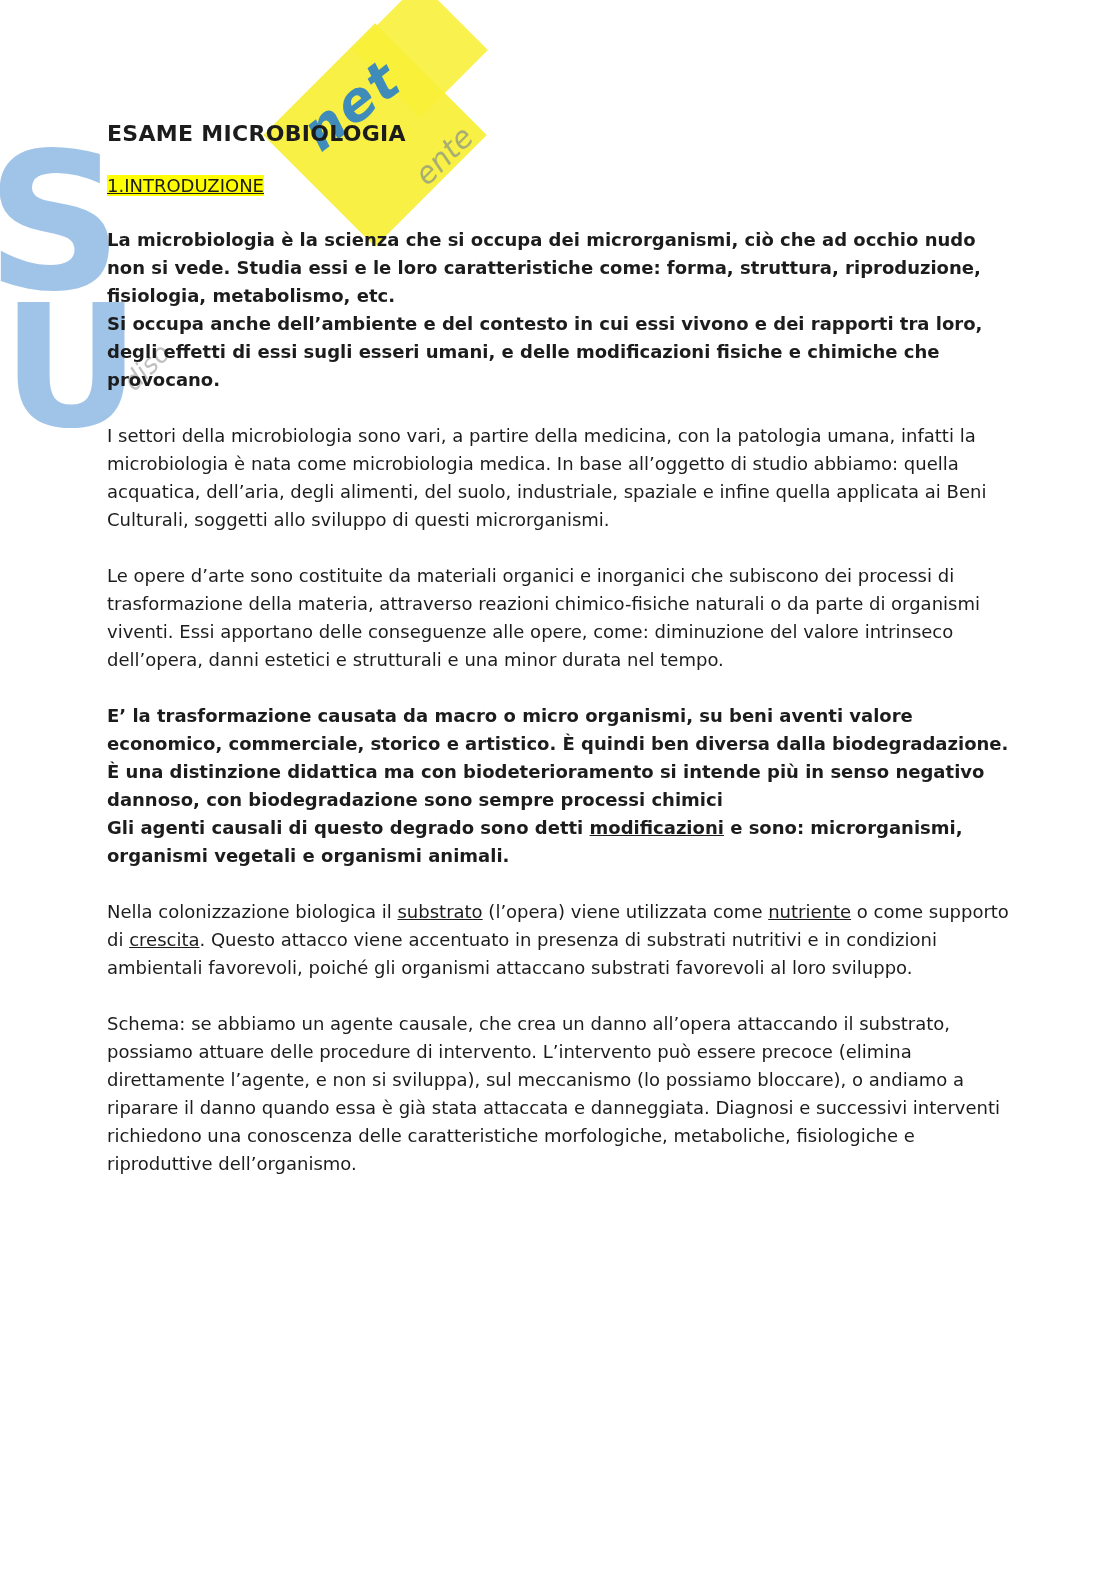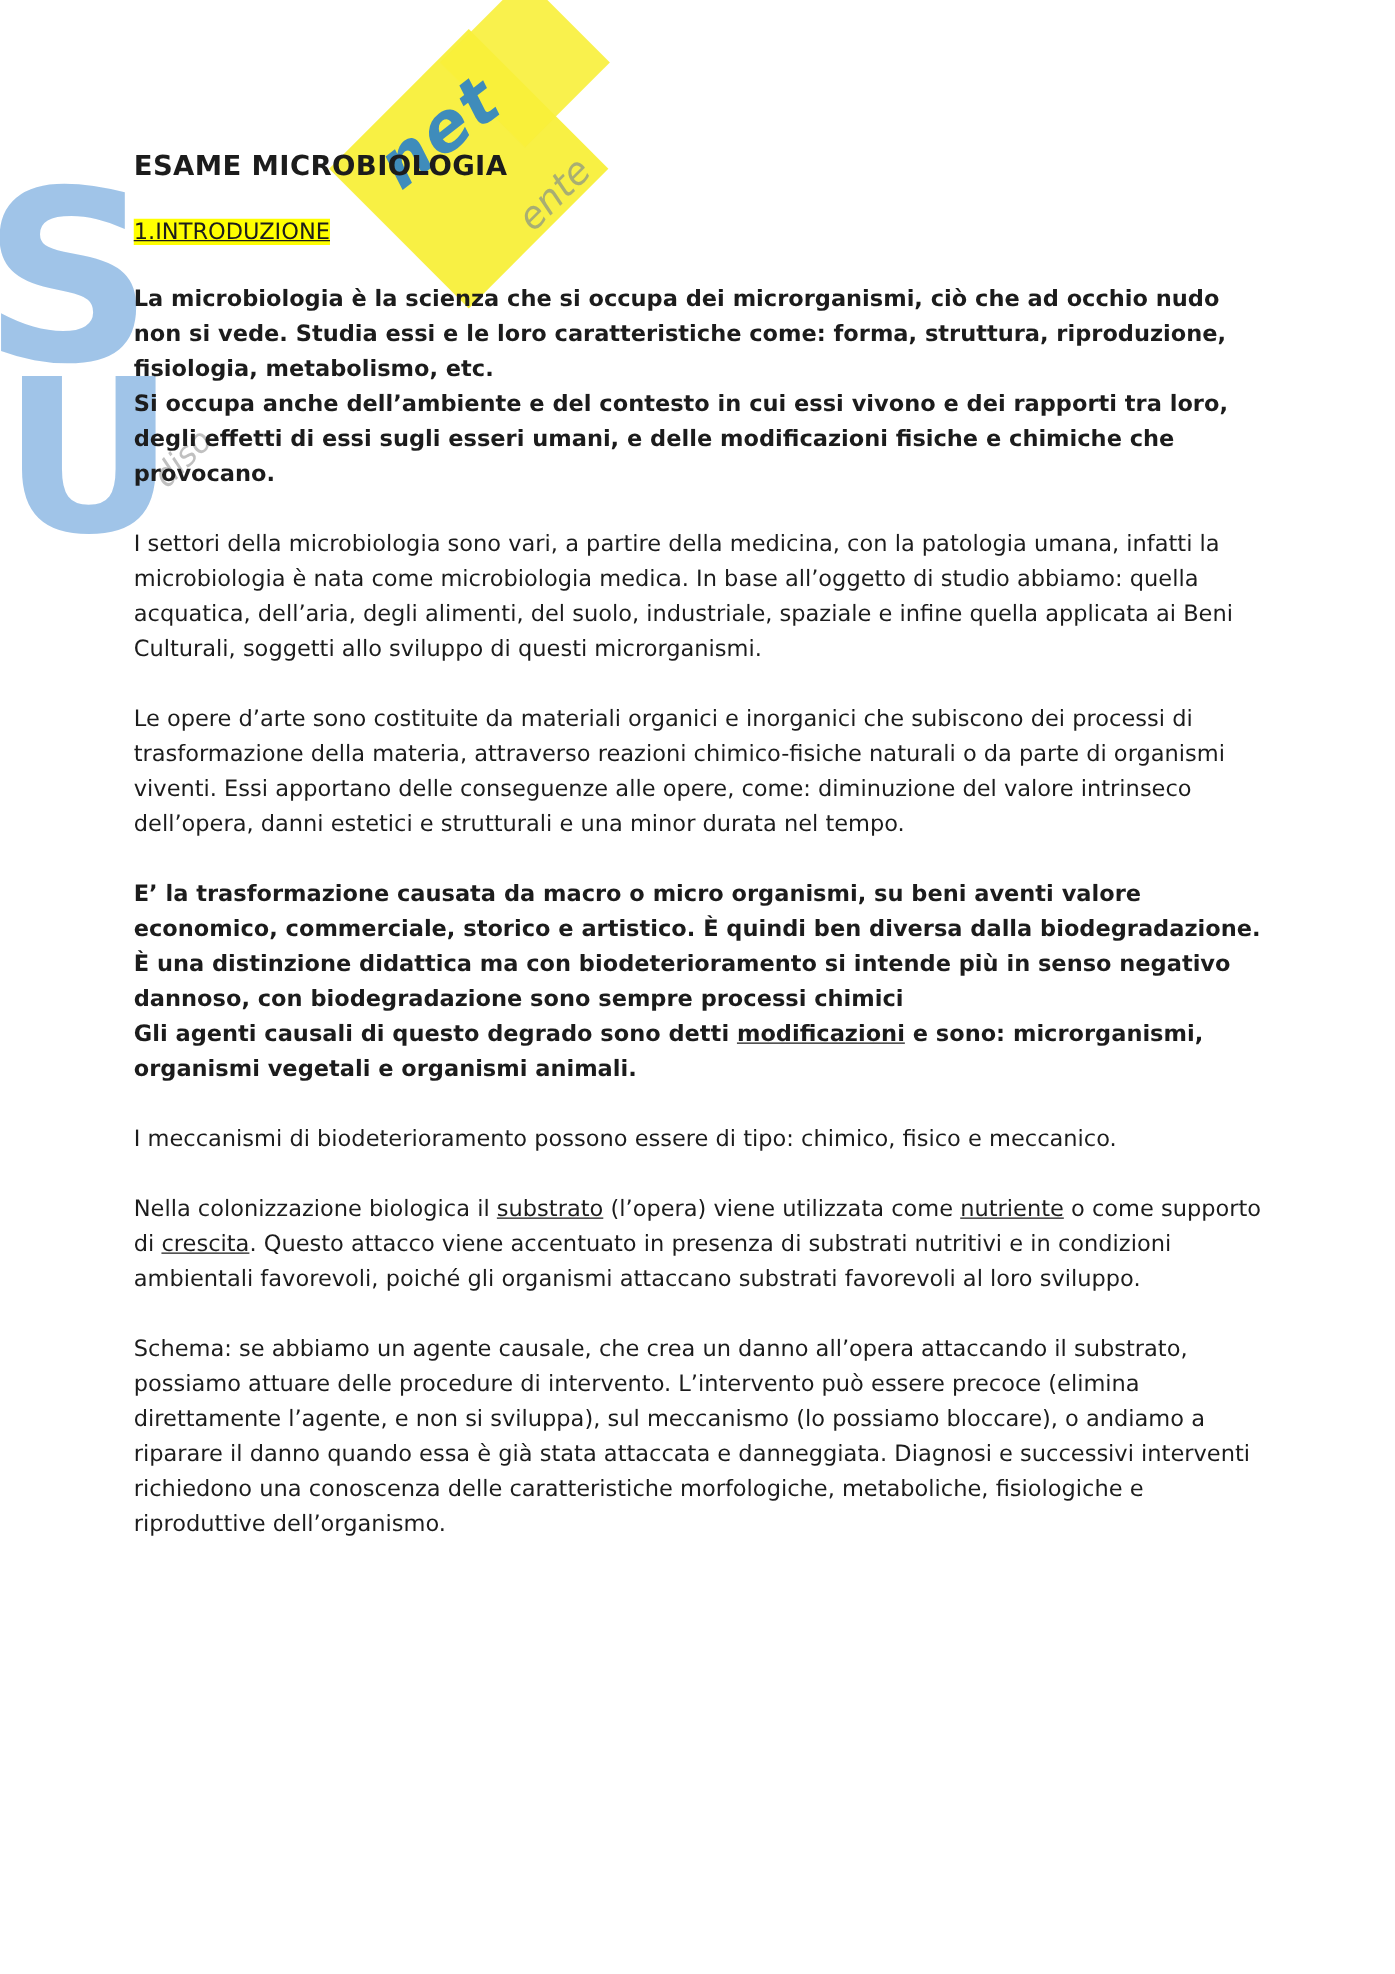--- a/index.html
+++ b/index.html
@@ -106,19 +106,18 @@
   <div class="content">
     <h1 class="doc-title">ESAME MICROBIOLOGIA</h1>
     <div id="blocks">
         <h2 class="block heading-highlighted" style="font-weight: normal;"><span class="run-hl run-u">1.INTRODUZIONE</span></h2>
         <p class="block paragraph" style="font-weight: bold;"><span>La microbiologia è la scienza che si occupa dei microrganismi, ciò che ad occhio nudo non si vede. Studia essi e le loro caratteristiche come: forma, struttura, riproduzione, fisiologia, metabolismo, etc.
 Si occupa anche dell’ambiente e del contesto in cui essi vivono e dei rapporti tra loro, degli effetti di essi sugli esseri umani, e delle modificazioni fisiche e chimiche che provocano.</span></p>
         <p class="block paragraph" style="font-weight: normal;"><span>I settori della microbiologia sono vari, a partire della medicina, con la patologia umana, infatti la microbiologia è nata come microbiologia medica. In base all’oggetto di studio abbiamo: quella acquatica, dell’aria, degli alimenti, del suolo, industriale, spaziale e infine quella applicata ai Beni Culturali, soggetti allo sviluppo di questi microrganismi.</span></p>
         <p class="block paragraph" style="font-weight: normal;"><span>Le opere d’arte sono costituite da materiali organici e inorganici che subiscono dei processi di trasformazione della materia, attraverso reazioni chimico-fisiche naturali o da parte di organismi viventi. Essi apportano delle conseguenze alle opere, come: diminuzione del valore intrinseco dell’opera, danni estetici e strutturali e una minor durata nel tempo.</span></p>
         <p class="block paragraph" style="font-weight: bold;"><span>E’ la trasformazione causata da macro o micro organismi, su beni aventi valore economico, commerciale, storico e artistico. È quindi ben diversa dalla biodegradazione. È una distinzione didattica ma con biodeterioramento si intende più in senso negativo dannoso, con biodegradazione sono sempre processi chimici
 Gli agenti causali di questo degrado sono detti </span><span class="run-u">modificazioni</span><span> e sono: microrganismi, organismi vegetali e organismi animali.</span></p>
-        <p class="block paragraph" style="font-weight: normal;"><span>I meccanismi di biodeterioramento possono essere di tipo: chimico, fisico e meccanico.</span></p>
         <p class="block paragraph" style="font-weight: normal;"><span>Nella colonizzazione biologica il </span><span class="run-u">substrato</span><span> (l’opera) viene utilizzata come </span><span class="run-u">nutriente</span><span> o come supporto di </span><span class="run-u">crescita</span><span>. Questo attacco viene accentuato in presenza di substrati nutritivi e in condizioni ambientali favorevoli, poiché gli organismi attaccano substrati favorevoli al loro sviluppo.</span></p>
         <p class="block paragraph" style="font-weight: normal;"><span>Schema: se abbiamo un agente causale, che crea un danno all’opera attaccando il substrato, possiamo attuare delle procedure di intervento. L’intervento può essere precoce (elimina direttamente l’agente, e non si sviluppa), sul meccanismo (lo possiamo bloccare), o andiamo a riparare il danno quando essa è già stata attaccata e danneggiata. Diagnosi e successivi interventi richiedono una conoscenza delle caratteristiche morfologiche, metaboliche, fisiologiche e riproduttive dell’organismo.</span></p>
       </div>
   </div>
 
 </div>
 
 </body></html>

